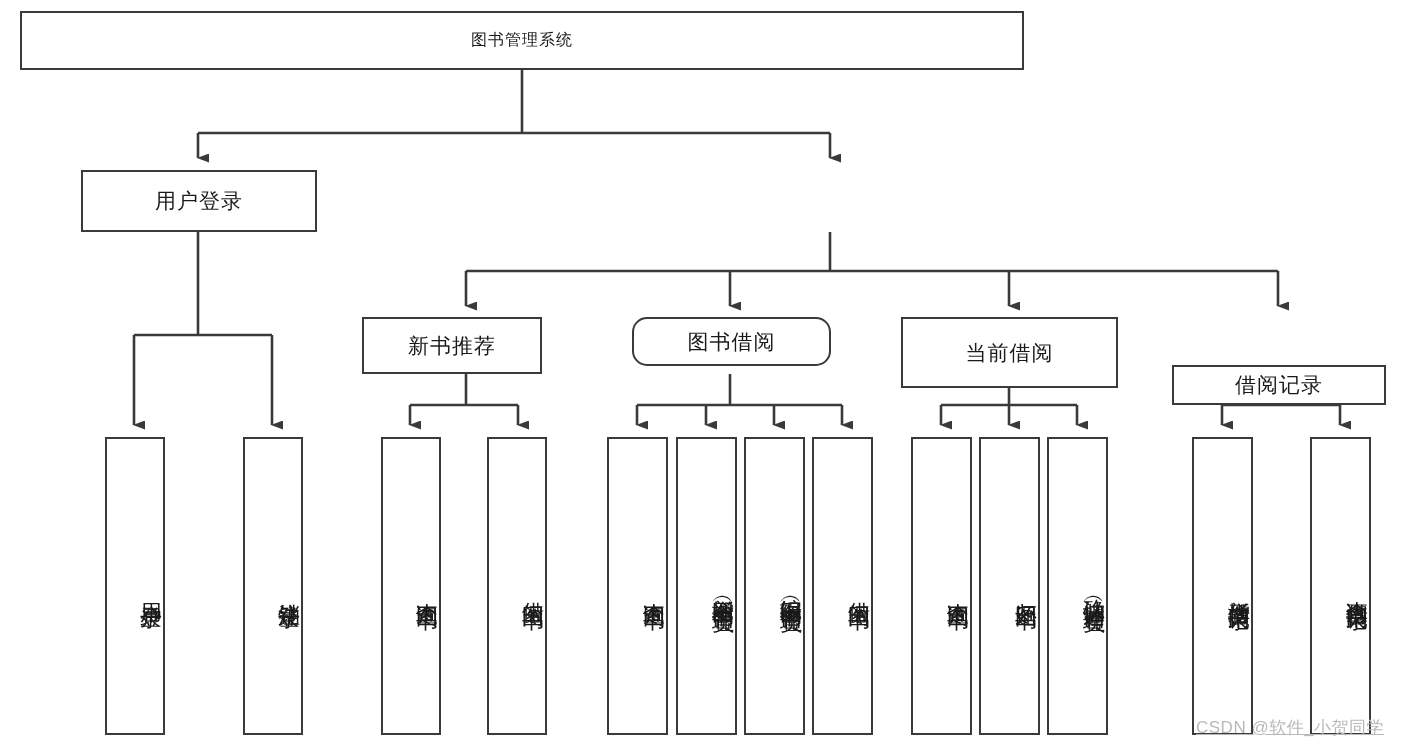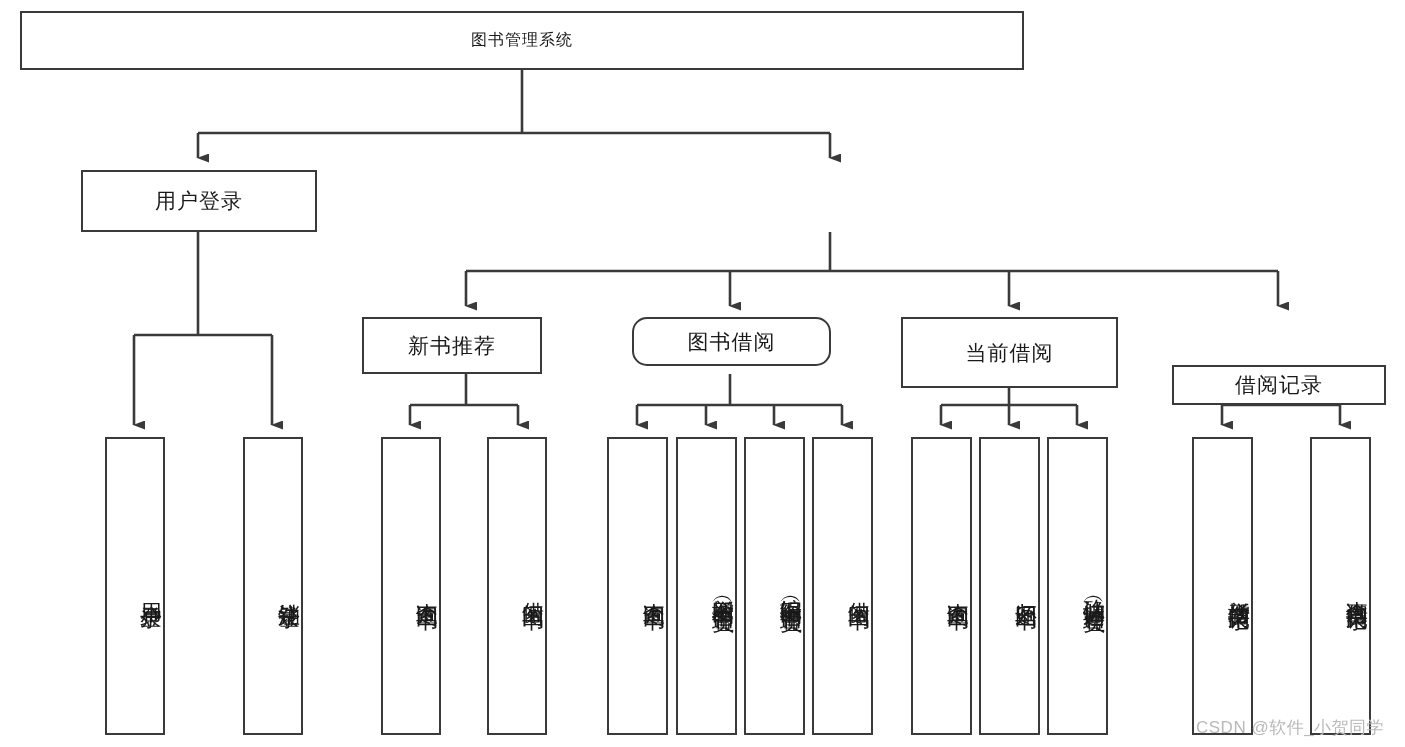--- a/index.html
+++ b/index.html
@@ -138,15 +138,15 @@
   <div class="node node-v tall" style="left:744px; top:437px; width:61px; height:298px;">编辑图书（管理员）</div>
   <div class="node node-v" style="left:812px; top:437px; width:61px; height:298px;">借阅图书</div>
 
   <div class="node node-v" style="left:911px; top:437px; width:61px; height:298px;">查询图书</div>
   <div class="node node-v" style="left:979px; top:437px; width:61px; height:298px;">归还图书</div>
   <div class="node node-v tall" style="left:1047px; top:437px; width:61px; height:298px;">确认归还（管理员）</div>
 
   <div class="node node-v" style="left:1192px; top:437px; width:61px; height:298px;">新增借阅记录</div>
   <div class="node node-v" style="left:1310px; top:437px; width:61px; height:298px;">查询借阅记录</div>
 
-  <div class="watermark" style="left:1196px; top:716px;">CSDN @软件_小贺同学</div>
+  <div class="watermark" style="left:1196px; top:716px;text-decoration:underline;">CSDN @软件_小贺同学</div>
 
 </div>
 
 </body></html>

